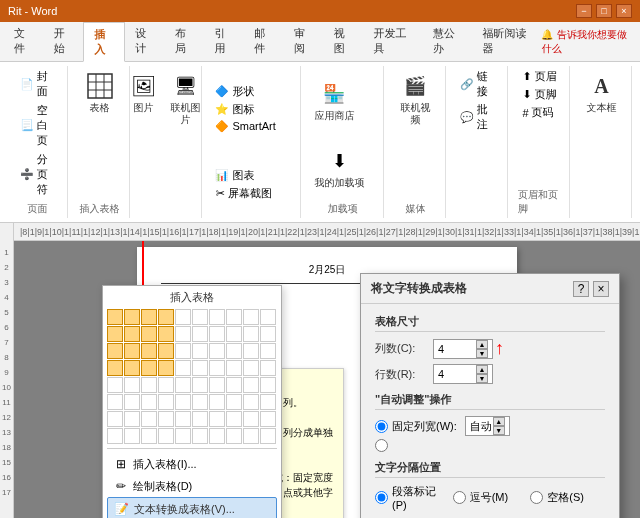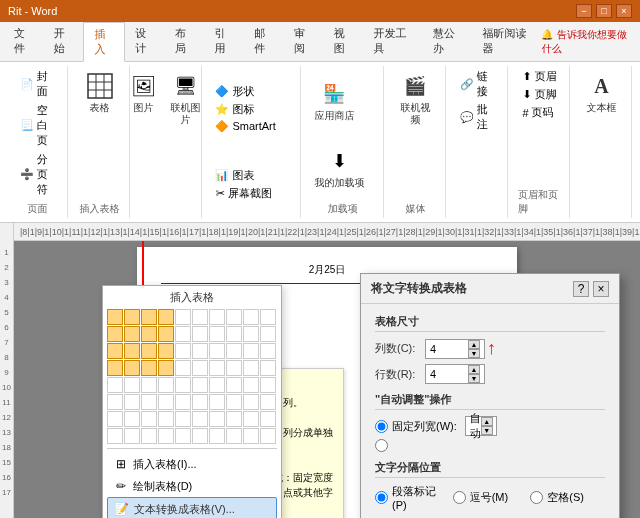--- a/index.html
+++ b/index.html
@@ -2,21 +2,21 @@
 <html><head>
   <meta charset="utf-8">
   <style>
     * { box-sizing: border-box; margin: 0; padding: 0; }
     body { font-family: 'Microsoft YaHei', SimSun, Arial, sans-serif; font-size: 12px; background: #f0f0f0; width: 640px; height: 518px; overflow: hidden; }
 
     
     .ribbon { background: #fff; border-bottom: 1px solid #ccc; }
     .ribbon-tabs { display: flex; background: #f3f3f3; border-bottom: 1px solid #ccc; padding: 0 4px; }
     .ribbon-tab { padding: 4px 10px; font-size: 11px; cursor: pointer; color: #333; }
-    .ribbon-tab.active { background: #fff; border: 1px solid #ccc; border-bottom: 1px solid #fff; margin-bottom: -1px; color: #c55a11; }
+    .ribbon-tab.active { background: #fff; border: 1px solid #ccc; border-bottom: 1px solid #fff; margin-bottom: -1px; color: #c55a11; font-weight: bold; }
     .ribbon-content { display: flex; align-items: stretch; padding: 4px 8px; gap: 2px; background: #fff; min-height: 80px; }
     .ribbon-group { display: flex; flex-direction: column; align-items: center; padding: 2px 8px; border-right: 1px solid #e0e0e0; min-width: 60px; }
     .ribbon-group-label { font-size: 10px; color: #666; margin-top: auto; padding-top: 4px; }
     .ribbon-group-items { display: flex; gap: 4px; flex-wrap: wrap; align-items: center; flex: 1; }
     .ribbon-btn { display: flex; flex-direction: column; align-items: center; cursor: pointer; padding: 2px 4px; border-radius: 2px; min-width: 36px; }
     .ribbon-btn .icon-box { width: 32px; height: 32px; display: flex; align-items: center; justify-content: center; font-size: 20px; }
     .ribbon-btn .btn-label { font-size: 10px; color: #333; text-align: center; line-height: 1.2; }
     .ribbon-small-group { display: flex; flex-direction: column; gap: 1px; }
     .ribbon-small-btn { display: flex; align-items: center; gap: 3px; padding: 1px 4px; cursor: pointer; border-radius: 2px; font-size: 11px; }
 
@@ -44,21 +44,21 @@
 
     
     .convert-dialog { position: absolute; right: 20px; top: 50px; width: 260px; background: #f0f0f0; border: 1px solid #999; box-shadow: 4px 4px 10px rgba(0,0,0,0.3); z-index: 200; }
     .dialog-title-bar { background: #f0f0f0; border-bottom: 1px solid #ccc; padding: 6px 10px; display: flex; justify-content: space-between; align-items: center; text-align: center; }
     .dialog-title { font-size: 12px; font-weight: bold; color: #333; }
     .dialog-controls { display: flex; gap: 4px; }
     .dialog-ctrl-btn { width: 16px; height: 16px; display: flex; align-items: center; justify-content: center; font-size: 12px; cursor: pointer; border: 1px solid #999; background: #e0e0e0; }
     .dialog-body { padding: 10px 14px; }
     .dialog-section { margin-bottom: 8px; }
     .dialog-section-title { font-size: 11px; font-weight: bold; color: #333; margin-bottom: 6px; border-bottom: 1px solid #ccc; padding-bottom: 2px; }
-    .dialog-row { display: flex; align-items: center; margin-bottom: 5px; }
+    .dialog-row { display: flex; align-items: center; margin-bottom: 5px; gap: 8px; }
     .dialog-label { font-size: 11px; color: #333; width: 50px; flex-shrink: 0; }
     .dialog-input { border: 1px solid #999; padding: 2px 4px; width: 60px; font-size: 11px; background: #fff; display: flex; align-items: center; justify-content: space-between; height: 20px; }
     .spin-btns { display: flex; flex-direction: column; }
     .spin-btn { width: 12px; height: 9px; background: #e0e0e0; border: 1px solid #999; display: flex; align-items: center; justify-content: center; font-size: 7px; cursor: pointer; line-height: 1; }
     .dialog-radio-group { display: flex; flex-direction: column; gap: 3px; }
     .dialog-radio-row { display: flex; align-items: center; gap: 4px; font-size: 11px; }
     .dialog-radio-row input[type=radio] { margin: 0; }
     .pages-group { display: flex; flex-direction: column; gap: 2px; }
     .pages-item { display: flex; align-items: center; gap: 3px; padding: 1px 4px; font-size: 11px; cursor: pointer; }
   </style>
@@ -424,21 +424,21 @@
             </div>
           </div>
         </div>
 
         <div class="dialog-section">
           <div class="dialog-section-title">"自动调整"操作</div>
           <div class="dialog-radio-group">
             <div class="dialog-radio-row">
               <input type="radio" name="auto" checked="" style="">
               <label>固定列宽(W):</label>
-              <div class="dialog-input" style="width:32px; margin-left:4px;">
+              <div class="dialog-input" style="width:45px; margin-left:4px;">
                 <span>自动</span>
                 <div class="spin-btns">
                   <div class="spin-btn">▲</div>
                   <div class="spin-btn">▼</div>
                 </div>
               </div>
             </div>
             <div class="dialog-radio-row">
               <input type="radio" name="auto" style="">
             </div>

